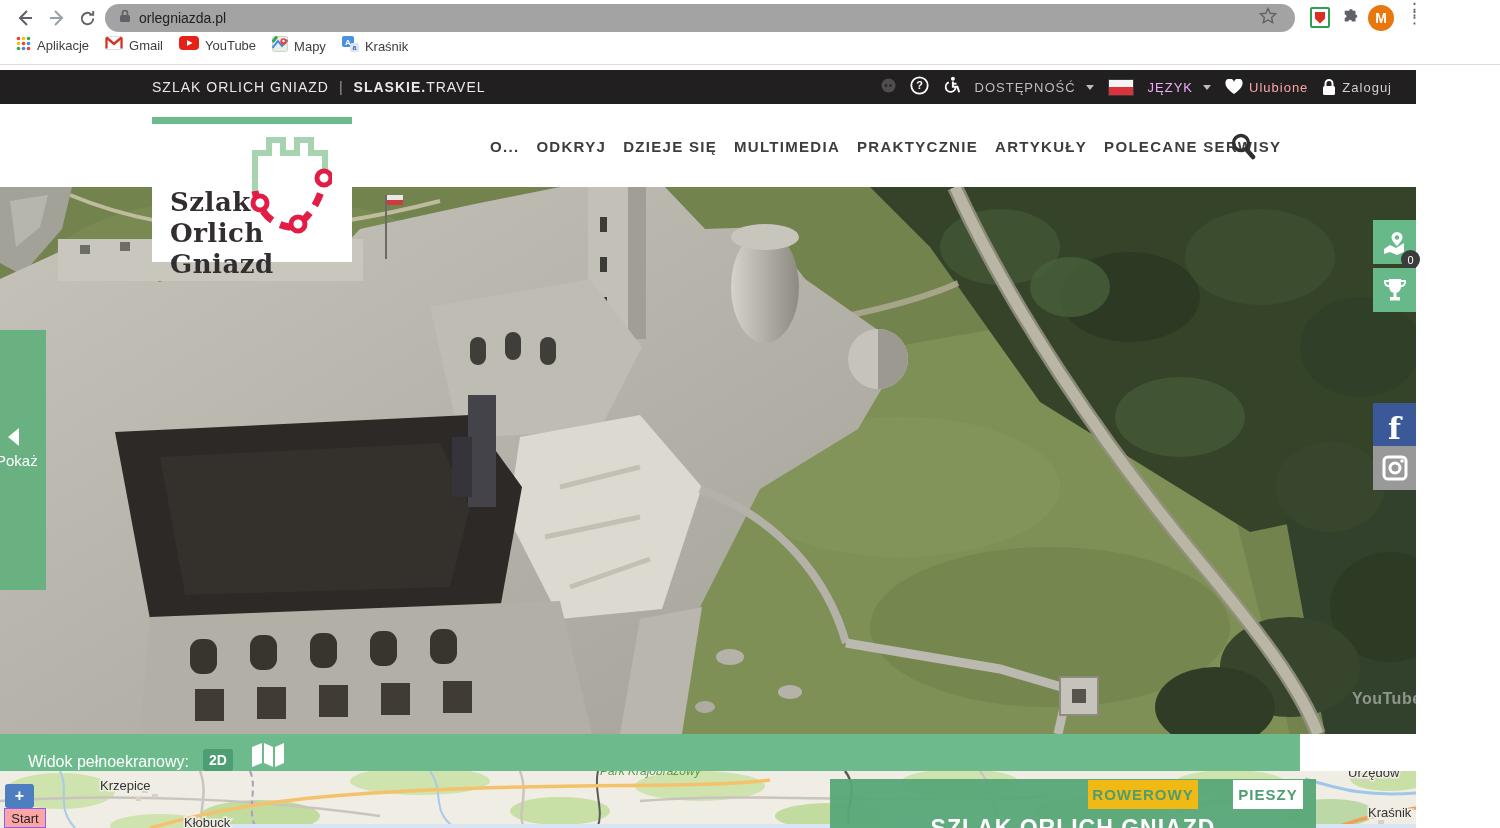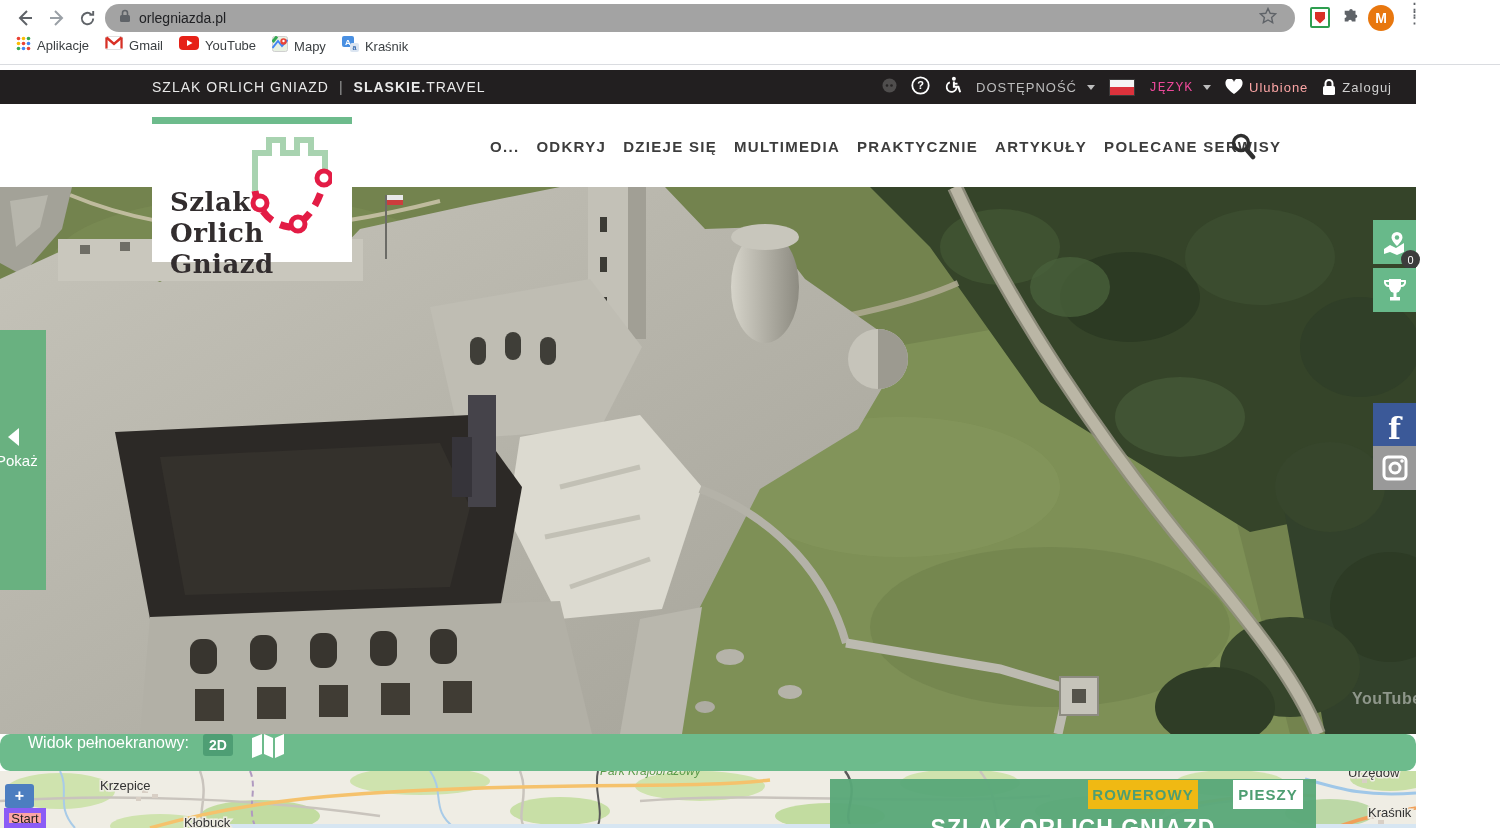--- a/index.html
+++ b/index.html
@@ -50,29 +50,29 @@
   .show-label { position:absolute; left:-4px; top:122px; font-size:15px; color:#fff; }
 
   .side-btn { position:absolute; left:1373px; width:43px; height:44px; display:flex; align-items:center; justify-content:center; z-index:5; cursor:pointer; }
   .green-btn { background:#68b98a; }
   .fb-btn { background:#3b5998; }
   .ig-btn { background:#999999; }
   .badge0 { position:absolute; right:-4px; bottom:-5px; width:19px; height:19px; border-radius:50%; background:#3c3c3c; color:#fff; font-size:11px; display:flex; align-items:center; justify-content:center; }
   .fb-f { font-family:"DejaVu Serif", serif; color:#fff; font-size:30px; font-weight:bold; line-height:1; margin-top:8px; }
 
   
-  .fs-bar { position:absolute; left:0; top:734px; width:1416px; height:37px; background:#6dbb8c; z-index:4; display:flex; align-items:flex-start; color:#fff;border-radius:10px; }
+  .fs-bar { position:absolute; left:0; top:734px; width:1300px; height:37px; background:#6dbb8c; z-index:4; display:flex; align-items:flex-end; color:#fff; }
   .fs-label { margin-left:28px; font-size:16px; }
   .fs-2d { margin-left:14px; background:#4e9e74; color:#fff; font-weight:bold; font-size:14px; padding:3px 6px; border-radius:3px; cursor:pointer; }
   .fs-map-icon { margin-left:18px; cursor:pointer; }
 
   
   .map-strip { position:absolute; left:0; top:771px; width:1416px; height:57px; z-index:1; cursor:grab; }
   .zoom-in-btn { position:absolute; left:5px; top:784px; width:29px; height:24px; background:#4c7ec0; border-radius:3px; color:#fff; font-weight:bold; font-size:16px; display:flex; align-items:center; justify-content:center; z-index:6; cursor:pointer; }
-  .start-tip { position:absolute; left:4px; top:808px; width:42px; height:20px; background:#fca5a5; border:5px solid #8b5cf6; color:#222; font-size:13px; display:flex; align-items:center; justify-content:center; z-index:6; }
+  .start-tip { position:absolute; left:4px; top:808px; width:42px; height:20px; background:#fca5a5; border:1px solid #8b5cf6; color:#222; font-size:13px; display:flex; align-items:center; justify-content:center; z-index:6; }
 
   
   .route-panel { position:absolute; left:830px; top:779px; width:486px; height:49px; background:rgba(90,168,121,0.96); z-index:5; overflow:hidden; }
   .route-btn { position:absolute; top:1px; height:29px; display:flex; align-items:center; justify-content:center; font-size:15px; font-weight:bold; letter-spacing:1px; color:#4e9e72; cursor:pointer; }
   .btn-bike { left:258px; width:110px; background:#f0b913; }
   .btn-walk { left:403px; width:70px; background:#ffffff; }
   .route-title { position:absolute; left:0; top:36px; width:486px; text-align:center; color:#ffffff; font-size:23px; font-weight:bold; letter-spacing:1px; }
 
   svg text { font-family:"Liberation Sans", sans-serif; }
 </style>
@@ -215,21 +215,21 @@
         </svg>
     </span>
     <span class="tb-link" style="color:#bdbdbd;">
       <span>DOSTĘPNOŚĆ</span>
         <span class="caret"></span>
     </span>
     <span class="flag">
         <span class="w"></span>
         <span class="r"></span>
       </span>
-    <span class="tb-link" style="color:#ec4899;font-family:Liberation Mono, monospace;">
+    <span class="tb-link" style="color:#f0abfc;">
       <span>JĘZYK</span>
         <span class="caret"></span>
     </span>
     <span class="tb-link" style="color:#fca5a5;">
       <svg width="18" height="16" viewBox="0 0 18 16">
           <path d="M9 15 C3 10.5 0.5 7.5 0.5 4.5 A4 4 0 0 1 9 3 A4 4 0 0 1 17.5 4.5 C17.5 7.5 15 10.5 9 15 Z" fill="#fff"></path>
         </svg>
       <span>Ulubione</span>
     </span>
     <span class="tb-link" style="color:#d0d0d0;">

